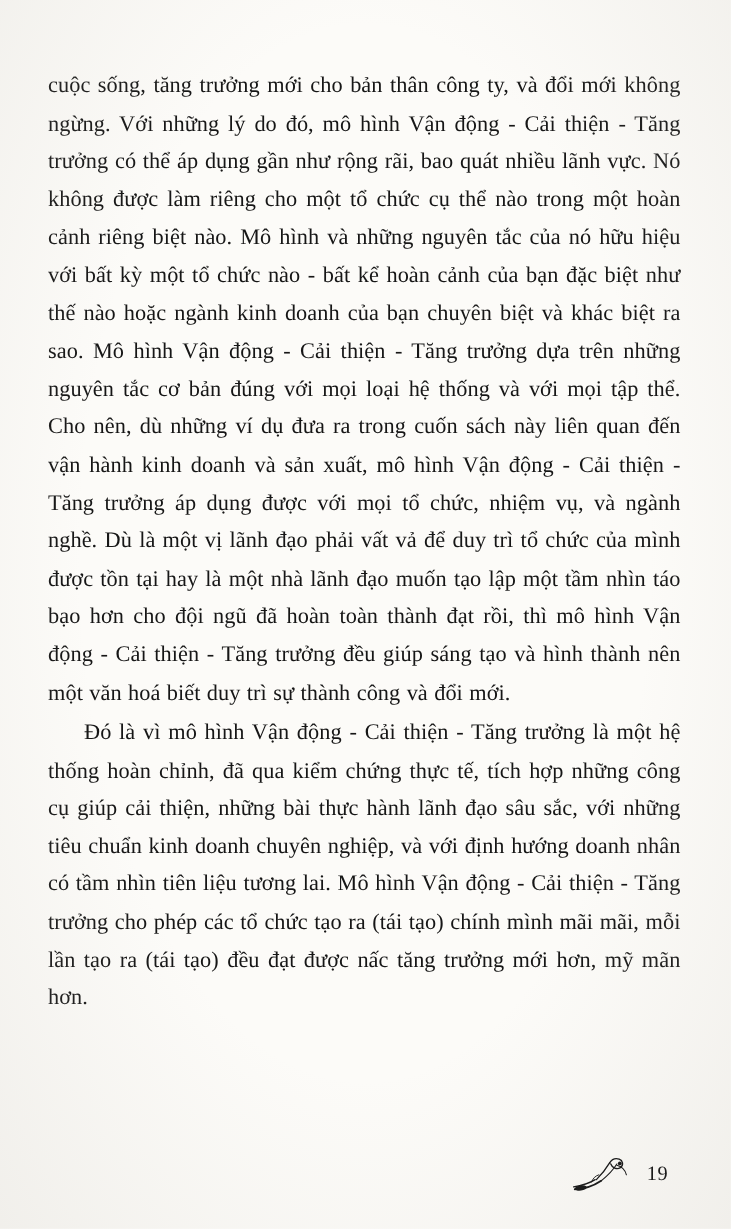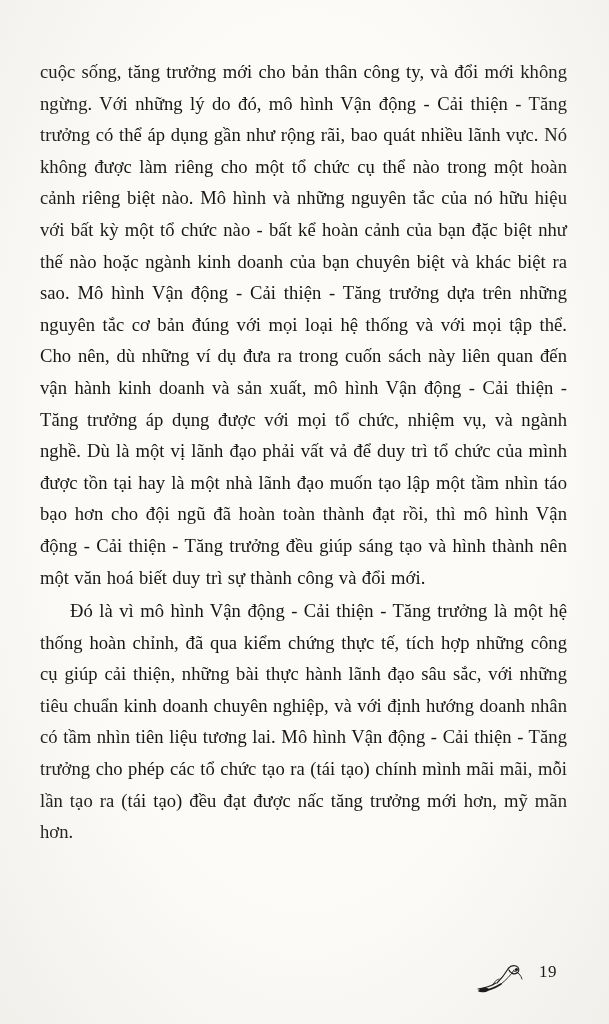--- a/index.html
+++ b/index.html
@@ -63,21 +63,21 @@
     bottom: 28px;
     height: 40px;
     display: flex;
     align-items: flex-end;
     justify-content: flex-end;
     padding-right: 52px;
     box-sizing: border-box;
   }
   .footer-inner {
     display: flex;
-    align-items: flex-start;
+    align-items: center;
     gap: 10px;
   }
   .ornament {
     width: 54px;
     height: 34px;
     position: relative;
     display: block;
   }
   .page-number {
     font-family: "Liberation Serif", serif;

